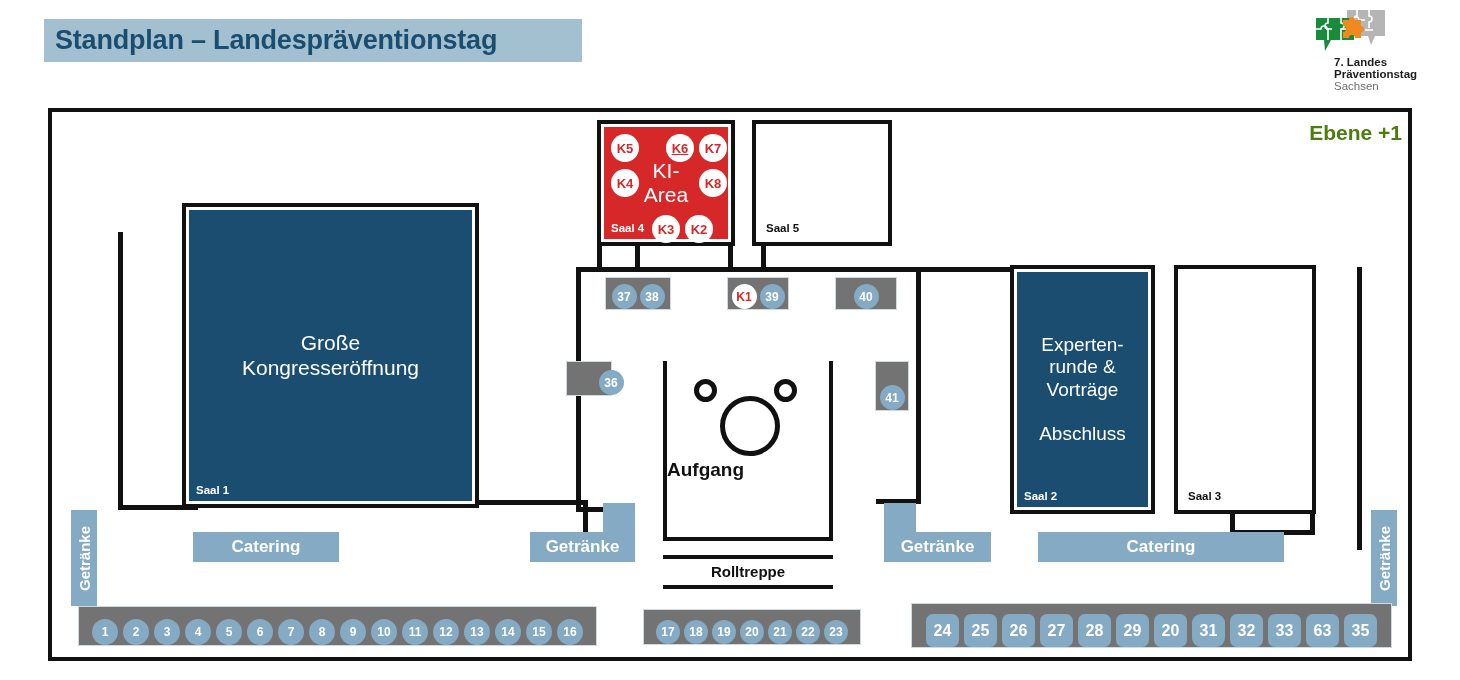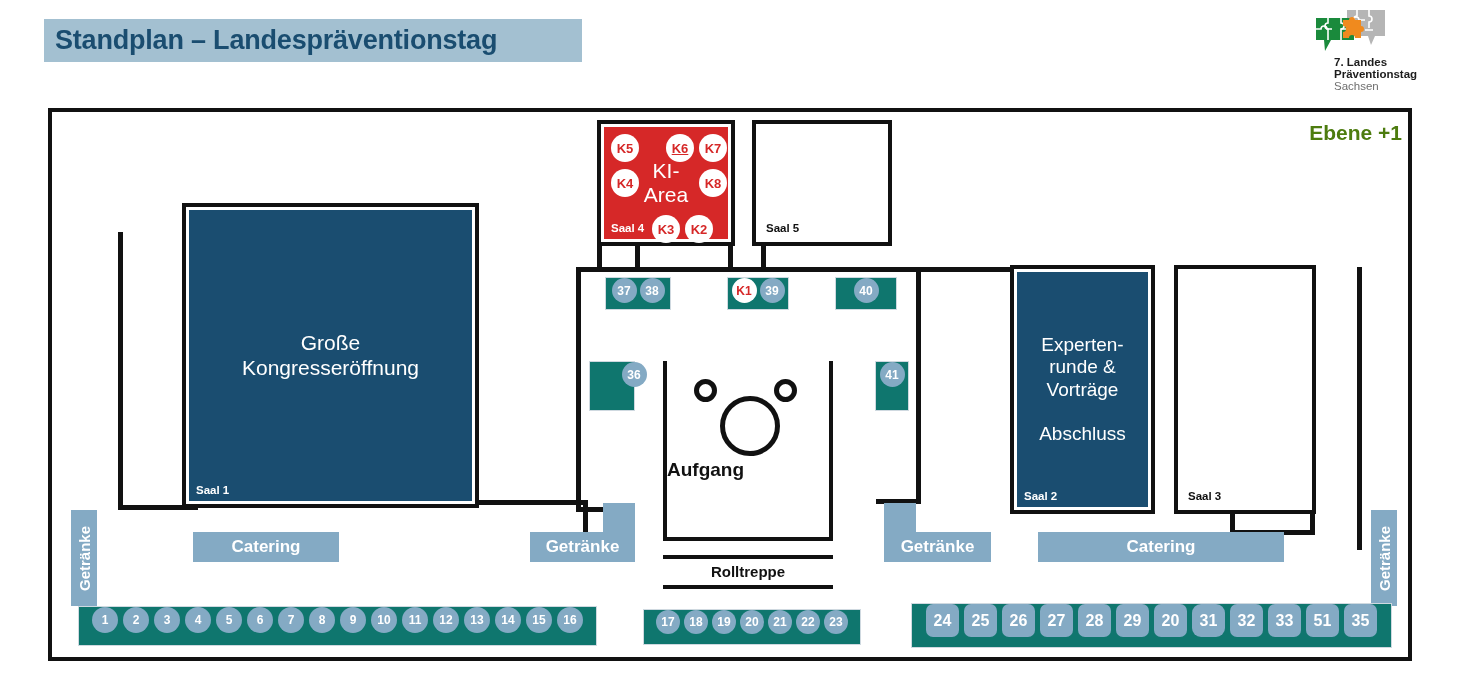--- a/index.html
+++ b/index.html
@@ -85,23 +85,23 @@
   .saal-label {
     position: absolute; left: 7px; bottom: 5px;
     font-size: 11.5px; font-weight: bold; color: #ffffff;
     white-space: nowrap;
   }
   .saal-label.dark { color: #111111; }
 
   
   .booth-block {
     position: absolute;
-    background: #0f766e;
+    background: #737373;
     border: 1px solid #cfd9e0;
-    display: flex; align-items: flex-start; justify-content: center;
+    display: flex; align-items: flex-end; justify-content: center;
     gap: 3px;
   }
   .pill {
     display: flex; align-items: center; justify-content: center;
     background: #84aac4;
     color: #ffffff;
     font-weight: bold;
     border-radius: 50%;
     flex: 0 0 auto;
   }
@@ -274,21 +274,21 @@
 
     <div class="booth-block" style="left:675px; top:165px; width:62px; height:33px;">
       <div class="pill kred" style="width:25px;height:25px;font-size:12px;">K1</div>
       <div class="pill" style="width:25px;height:25px;font-size:12px;">39</div>
     </div>
 
     <div class="booth-block" style="left:783px; top:165px; width:62px; height:33px;">
       <div class="pill" style="width:25px;height:25px;font-size:12px;">40</div>
     </div>
 
-    <div class="booth-block" style="left:537px; top:249px; width:34px; height:50px;padding-left:44px;">
+    <div class="booth-block" style="left:514px; top:249px; width:34px; height:35px;padding-left:44px;">
       <div class="pill" style="width:25px;height:25px;font-size:12px;">36</div>
     </div>
 
     <div class="booth-block" style="left:823px; top:249px; width:34px; height:50px;">
       <div class="pill" style="width:25px;height:25px;font-size:12px;">41</div>
     </div>
 
     <div id="aufgang-top-l" style="left:611px; top:249px;"></div>
     <div id="aufgang-top-r" style="left:714px; top:249px;"></div>
     <div id="aufgang" style="left:611px; top:249px; width:170px; height:180px;">
@@ -348,18 +348,18 @@
         <div class="pill square" style="width: 33px; height: 33px; font-size: 16px;">24</div>
         <div class="pill square" style="width: 33px; height: 33px; font-size: 16px;">25</div>
         <div class="pill square" style="width: 33px; height: 33px; font-size: 16px;">26</div>
         <div class="pill square" style="width: 33px; height: 33px; font-size: 16px;">27</div>
         <div class="pill square" style="width: 33px; height: 33px; font-size: 16px;">28</div>
         <div class="pill square" style="width: 33px; height: 33px; font-size: 16px;">29</div>
         <div class="pill square" style="width: 33px; height: 33px; font-size: 16px;">20</div>
         <div class="pill square" style="width: 33px; height: 33px; font-size: 16px; border-radius: 9px;">31</div>
         <div class="pill square" style="width: 33px; height: 33px; font-size: 16px;">32</div>
         <div class="pill square" style="width: 33px; height: 33px; font-size: 16px;">33</div>
-        <div class="pill square" style="width: 33px; height: 33px; font-size: 16px;">51</div>
+        <div class="pill square" style="width: 33px; height: 33px; font-size: 16px;">63</div>
         <div class="pill square" style="width: 33px; height: 33px; font-size: 16px;">35</div>
       </div>
 
   </div>
 </div>
 
 </body></html>

